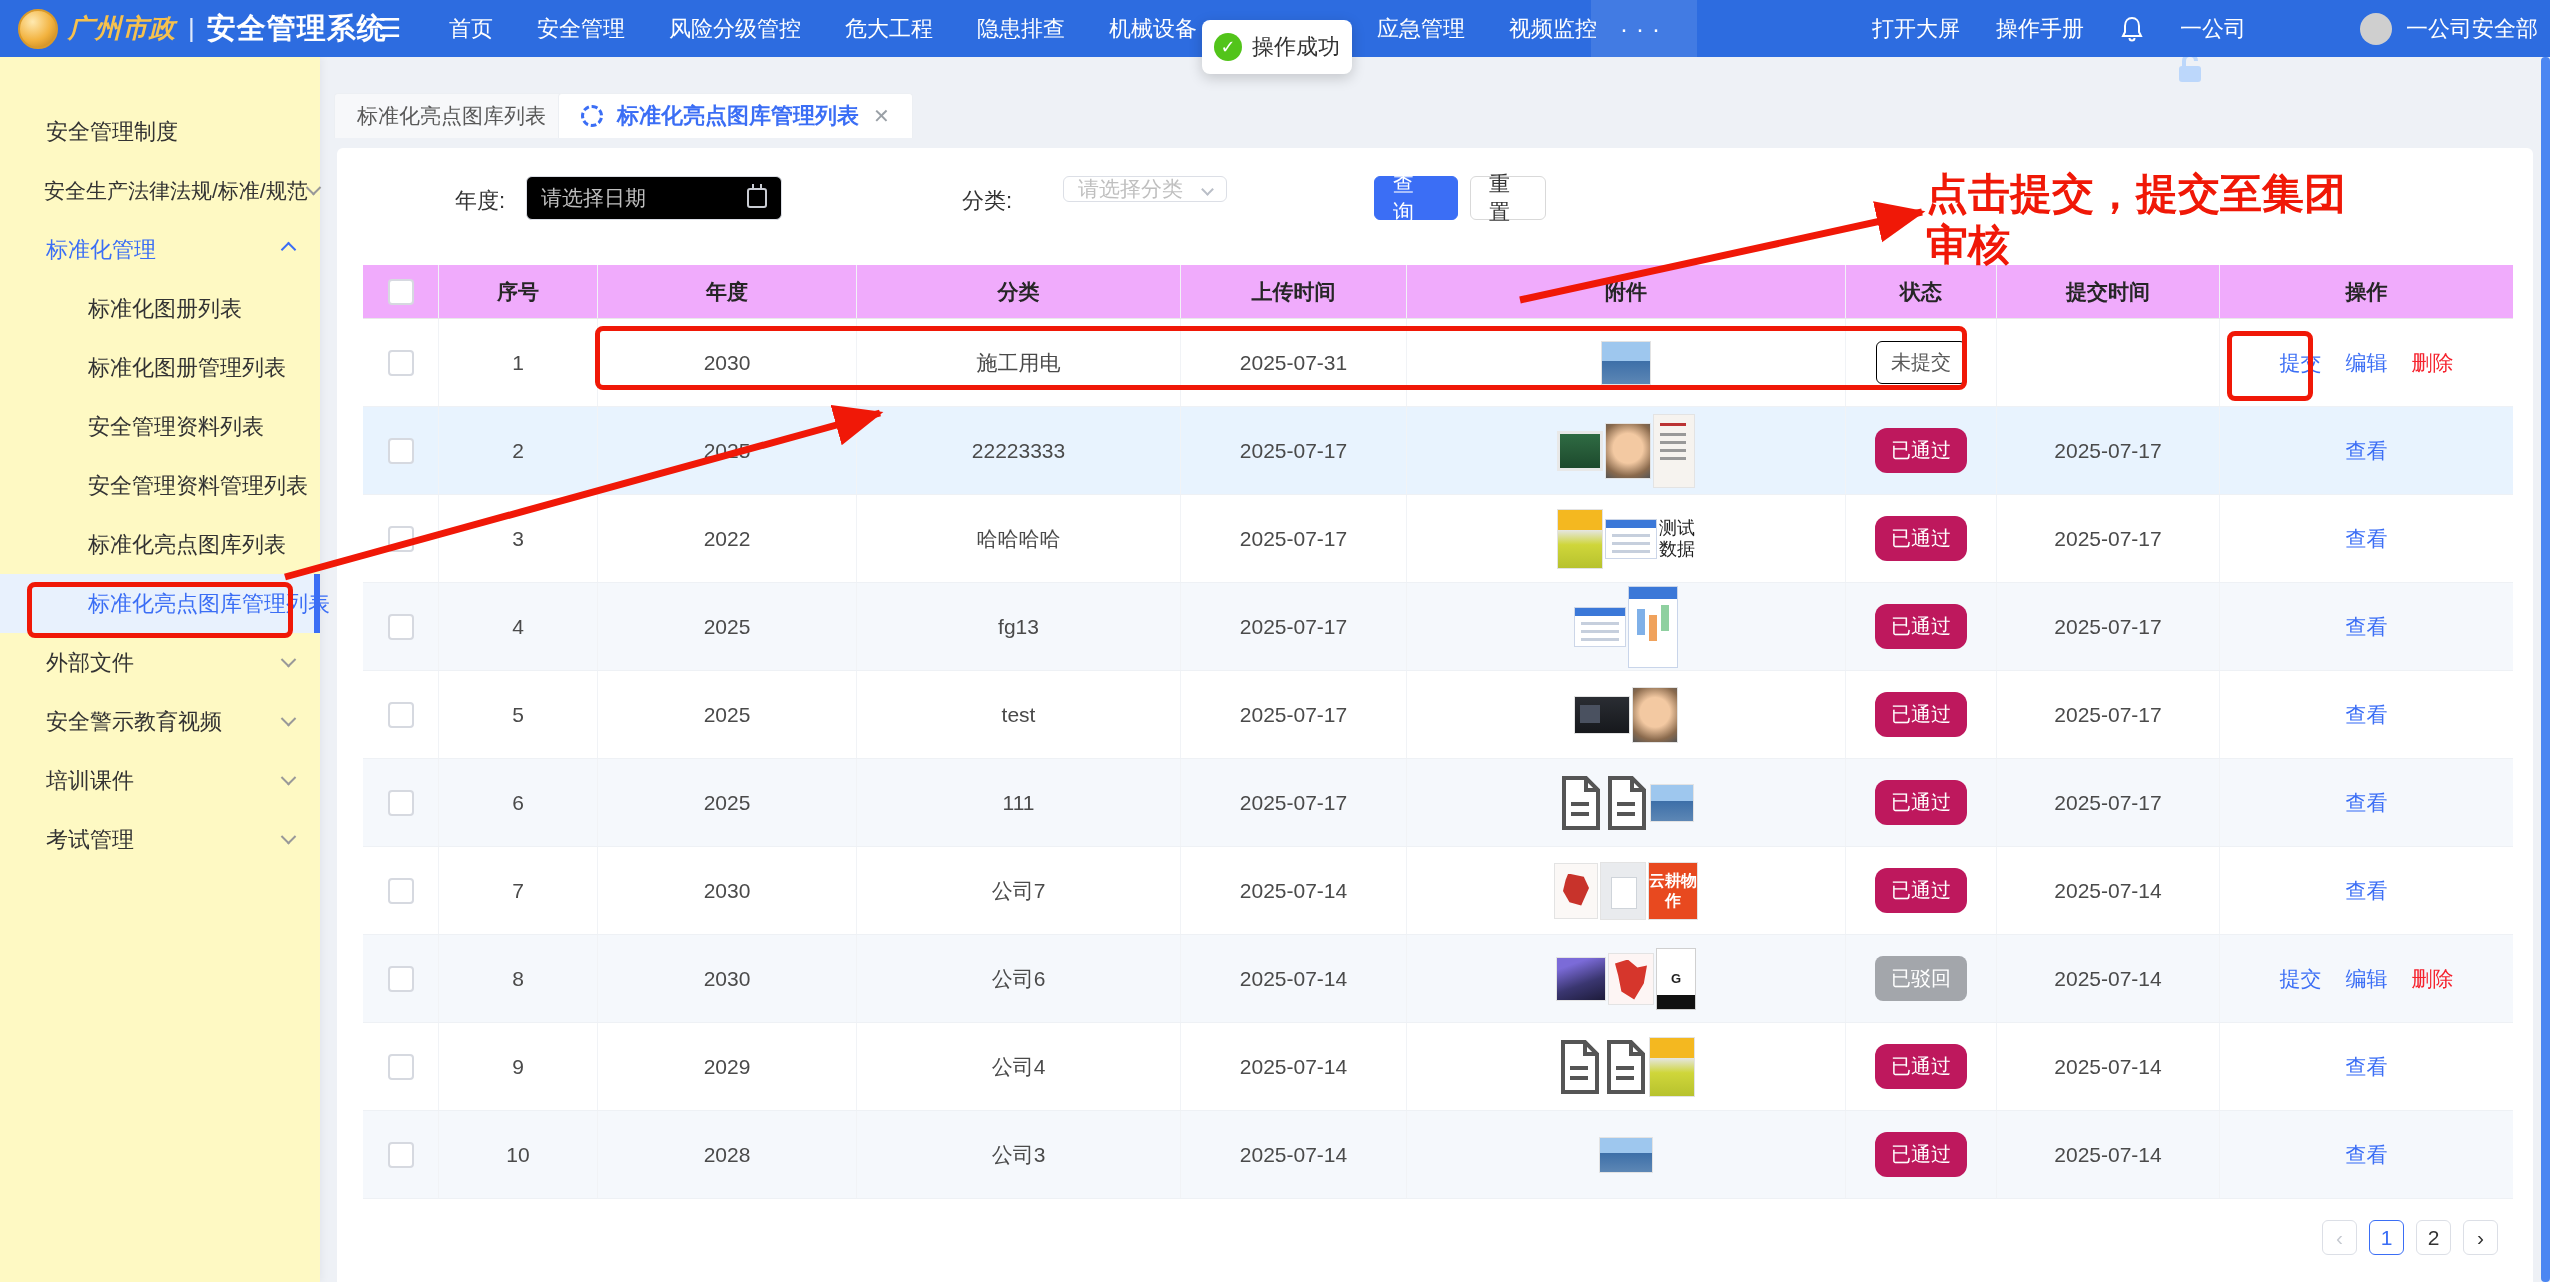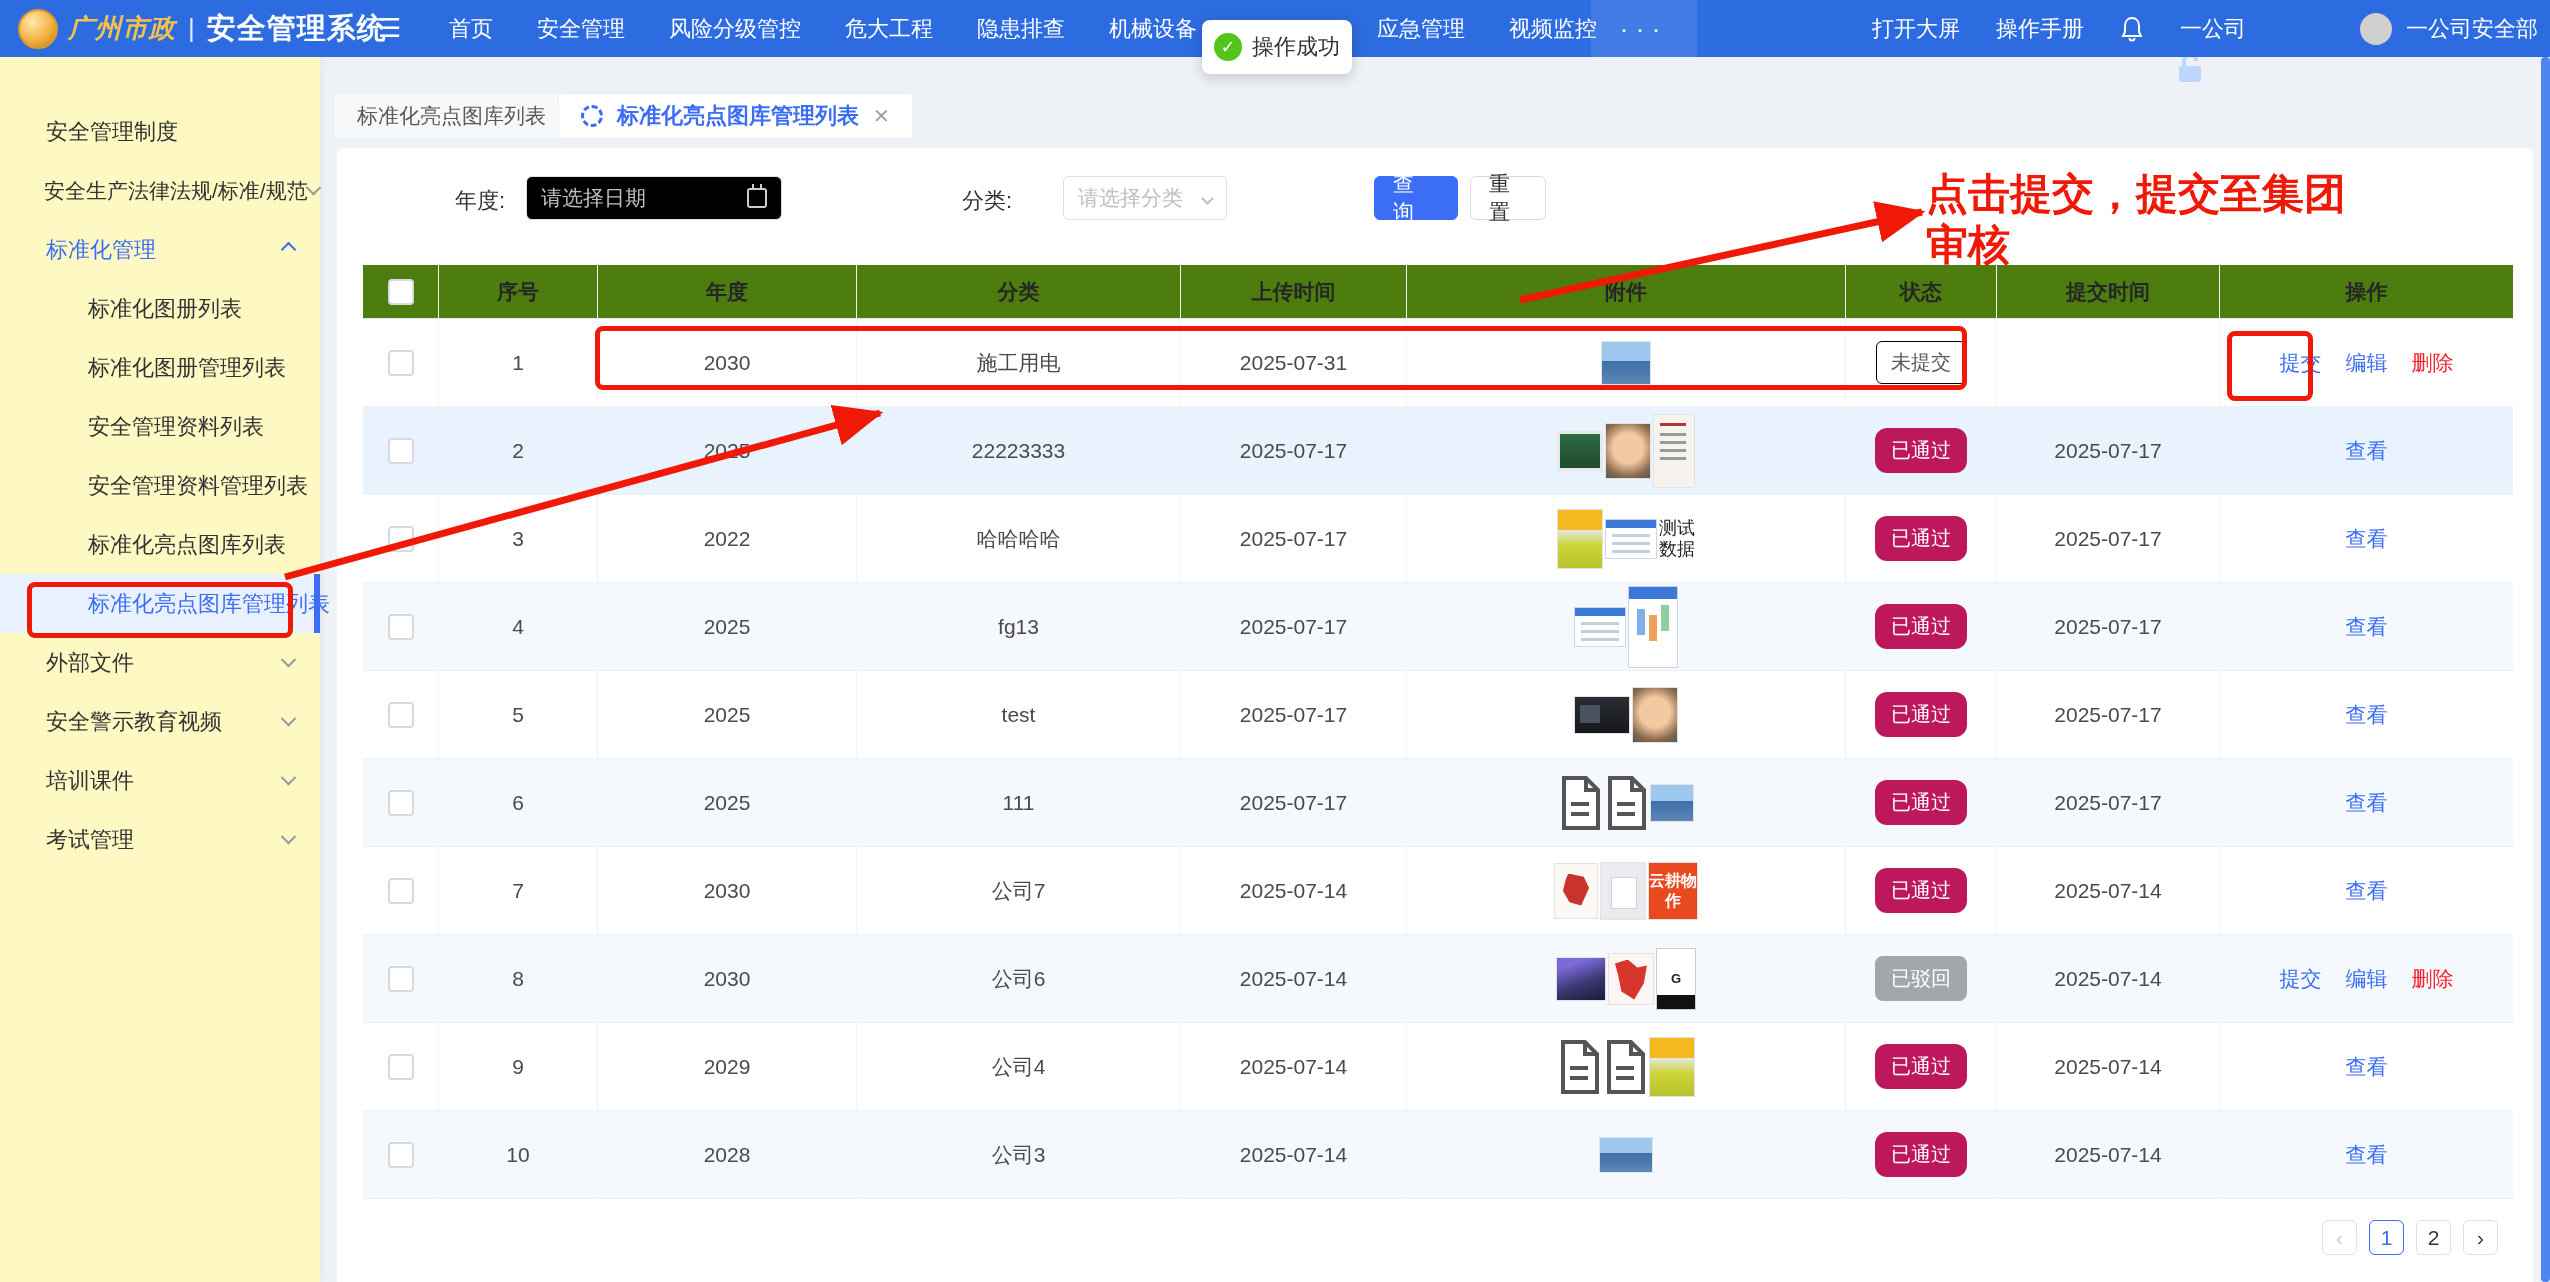--- a/index.html
+++ b/index.html
@@ -55,32 +55,32 @@
   .lock{position:absolute;left:2176px;top:52px;width:28px;height:32px}
 
   .card{position:absolute;left:337px;top:148px;width:2196px;height:1134px;background:#fff;border-radius:6px 6px 0 0}
 
   
   .filter-label{position:absolute;font-size:22px;color:#333}
   .lab-year{left:455px;top:186px}
   .lab-cat{left:962px;top:186px}
   .date-input{position:absolute;left:526px;top:176px;width:256px;height:44px;border:1px solid #dcdfe6;border-radius:6px;background:#000000;
     display:flex;align-items:center;padding:0 14px;color:#bfbfbf;font-size:21px;justify-content:space-between}
-  .select-input{position:absolute;left:1063px;top:176px;width:164px;height:44px;border:1px solid #dcdfe6;border-radius:6px;background:#fff;
+  .select-input{position:absolute;left:1063px;top:176px;width:164px;height:26px;border:1px solid #dcdfe6;border-radius:6px;background:#fff;
     display:flex;align-items:center;padding:0 14px;color:#bfbfbf;font-size:21px;justify-content:space-between}
   .cal-ic{width:20px;height:20px;border:2px solid #c9ccd3;border-radius:3px;position:relative}
   .cal-ic::before{content:"";position:absolute;left:3px;top:-6px;width:2px;height:6px;background:#c9ccd3;box-shadow:8px 0 0 #c9ccd3}
   .sel-arrow{width:9px;height:9px;border-right:2px solid #b9bec7;border-bottom:2px solid #b9bec7;transform:rotate(45deg)}
   .btn{position:absolute;top:176px;height:44px;border-radius:6px;font-size:21px;display:flex;align-items:center;justify-content:center;cursor:pointer;letter-spacing:6px;padding:0 18px}
   .btn-search{left:1374px;width:84px;background:#3b6ef5;color:#fff;border:1px solid #3b6ef5}
   .btn-reset{left:1470px;width:76px;background:#fff;color:#333;border:1px solid #d9d9d9;letter-spacing:4px}
 
   
   .table{position:absolute;left:363px;top:265px;width:2150px}
-  .thead{display:flex;height:54px;background:#4d7c0f;border-bottom:1px solid #e9e9e9;font-weight:bold;color:#262626;font-size:22px}
+  .thead{display:flex;height:54px;background:#f0abfc;border-bottom:1px solid #e9e9e9;font-weight:bold;color:#262626;font-size:22px}
   .tr{display:flex;height:88px;border-bottom:1px solid #eef1f5;background:#fff}
   .tr.even{background:#f5f8fc}
   .tr.hl{background:#e8f3fe}
   .td,.th{display:flex;align-items:center;justify-content:center;border-right:1px solid #f1f3f6;color:#4a4a4a;font-size:21px;overflow:hidden}
   .th{color:#262626}
   .c0{width:76px}.c1{width:159px}.c2{width:259px}.c3{width:324px}.c4{width:226px}.c5{width:439px}.c6{width:151px}.c7{width:223px}.c8{width:293px;border-right:none}
   .cb{width:26px;height:26px;border:2px solid #d6d9e0;border-radius:4px;background:#fff;cursor:pointer}
   .badge-pass{background:#be185d;color:#fff;font-size:20px;padding:9px 16px;border-radius:12px}
   .badge-reject{background:#a3a6ab;color:#fff;font-size:20px;padding:9px 16px;border-radius:8px}
   .badge-plain{background:#fff;color:#595959;font-size:20px;padding:7px 14px;border-radius:6px;border:1px solid #000000}

